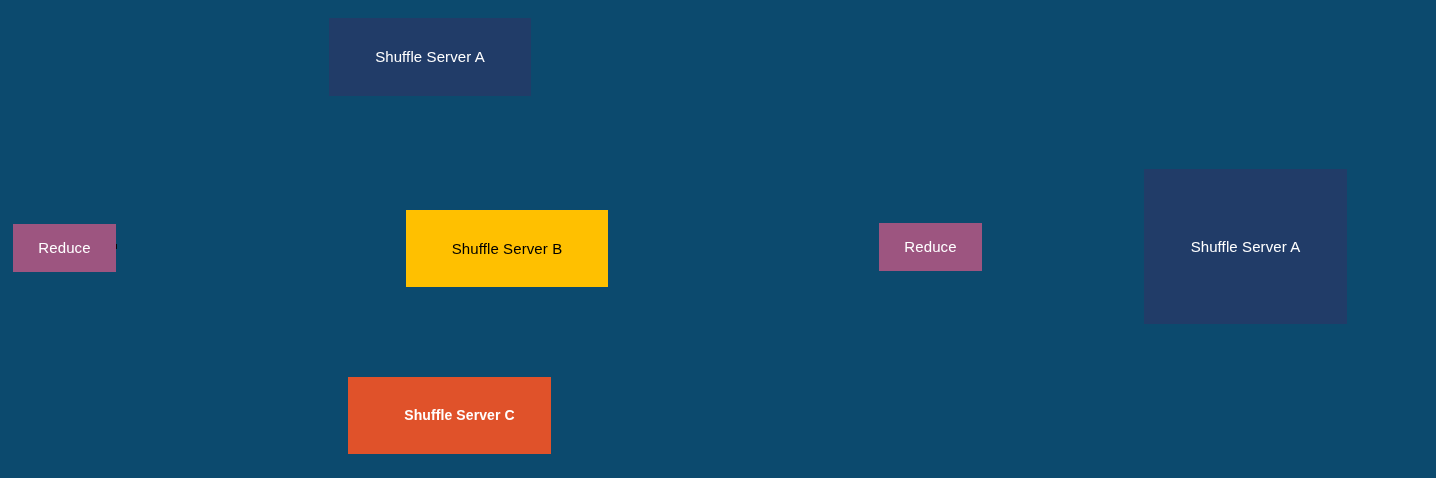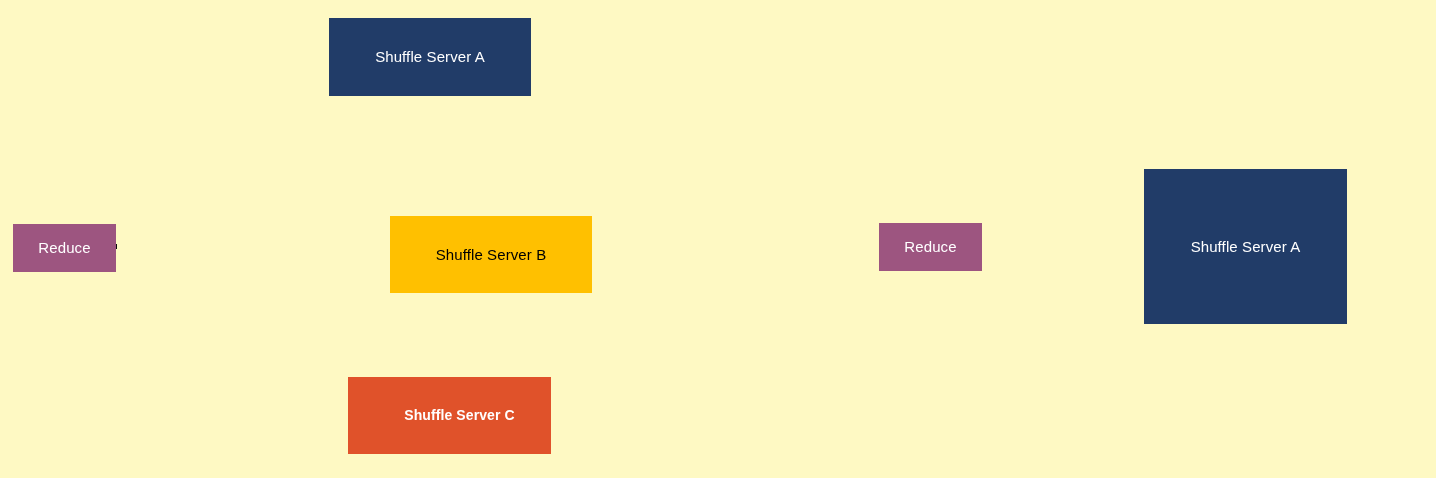--- a/index.html
+++ b/index.html
@@ -13,21 +13,21 @@
     position: relative;
     overflow: hidden;
     font-family: "Liberation Sans", sans-serif;
   }
   #canvas {
     position: absolute;
     left: 0;
     top: 0;
     width: 1436px;
     height: 478px;
-    background: #fef9c3;
+    background: #0c4a6e;
   }
   .node {
     position: absolute;
     display: flex;
     align-items: center;
     justify-content: center;
     text-align: center;
     box-sizing: border-box;
     line-height: 1.2;
     white-space: nowrap;
@@ -47,27 +47,26 @@
   }
   #node-reduce-left {
     left: 13px;   top: 224px;
     width: 103px; height: 48px;
     background: #9d5580;
     color: #ffffff;
     font-size: 15px;
     font-weight: 400;
   }
   #node-shuffle-server-b {
-    left: 390px;  top: 210px;
+    left: 406px;  top: 210px;
     width: 202px; height: 77px;
     background: #ffc000;
     color: #000000;
     font-size: 15px;
     font-weight: 400;
-    margin-top: 6px;
   }
   #node-reduce-right {
     left: 879px;  top: 223px;
     width: 103px; height: 48px;
     background: #9d5580;
     color: #ffffff;
     font-size: 15px;
     font-weight: 400;
   }
   #node-shuffle-server-a-right {

